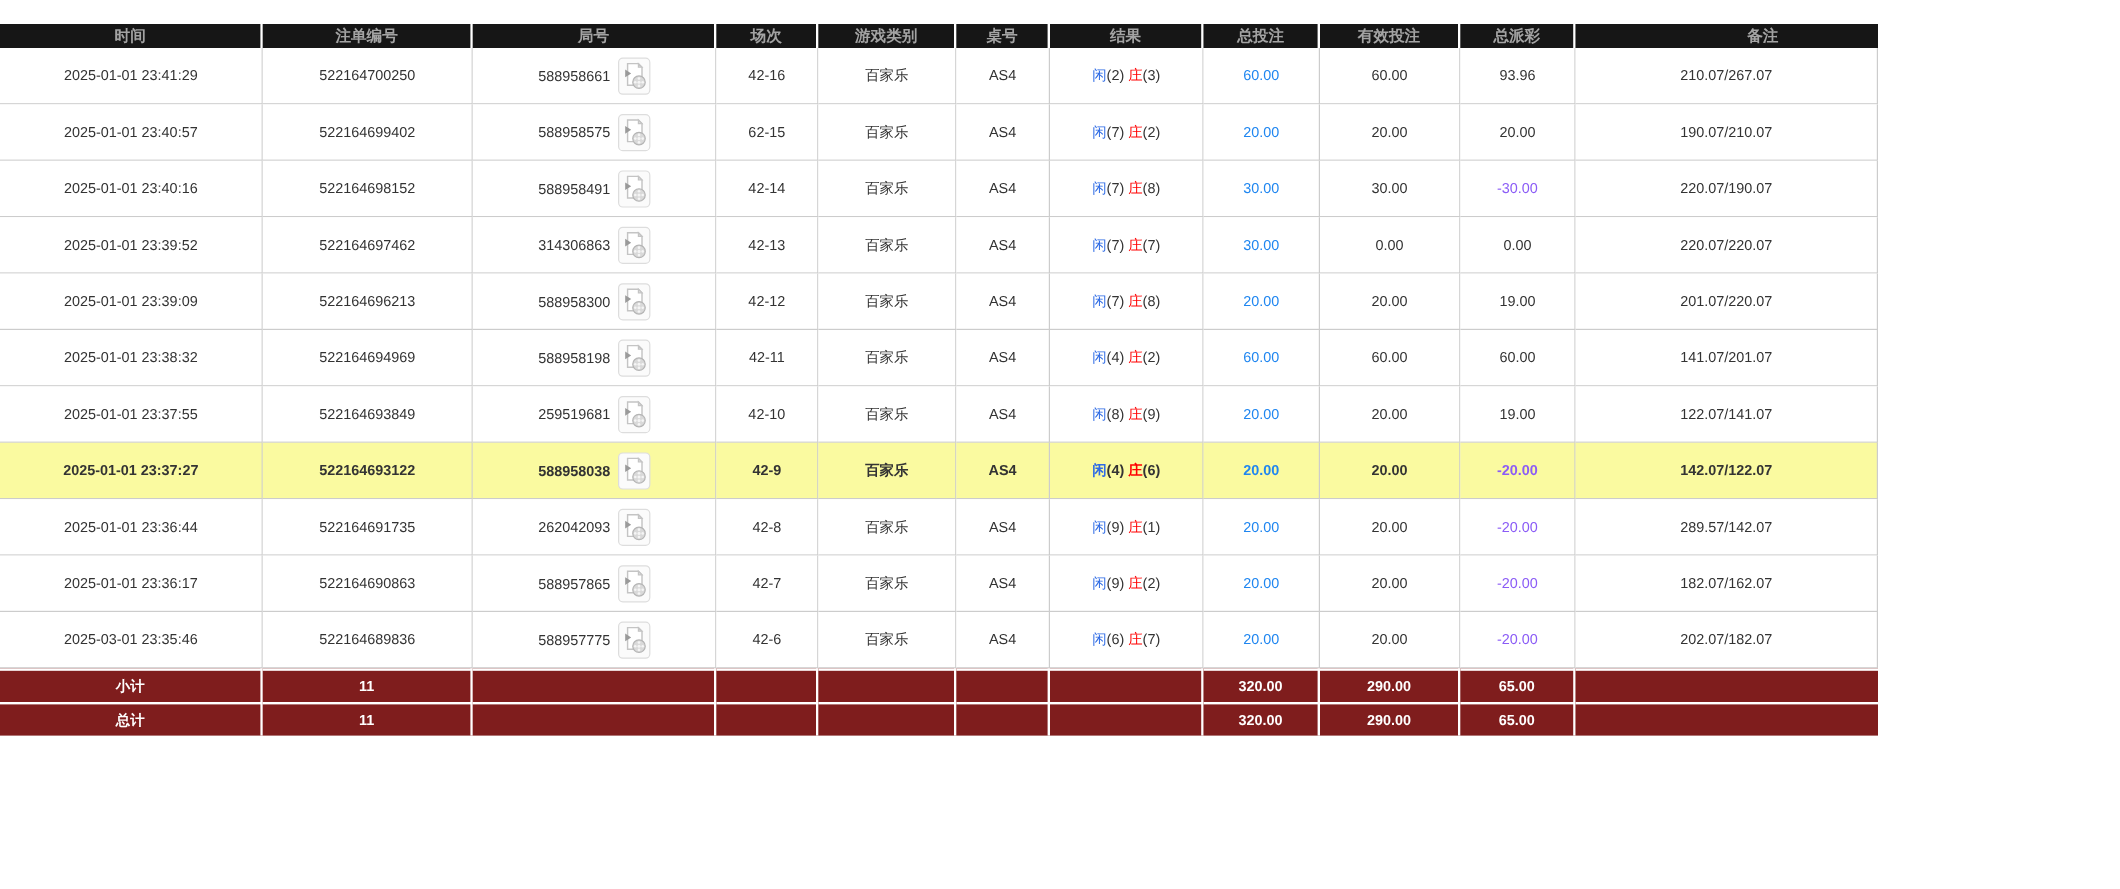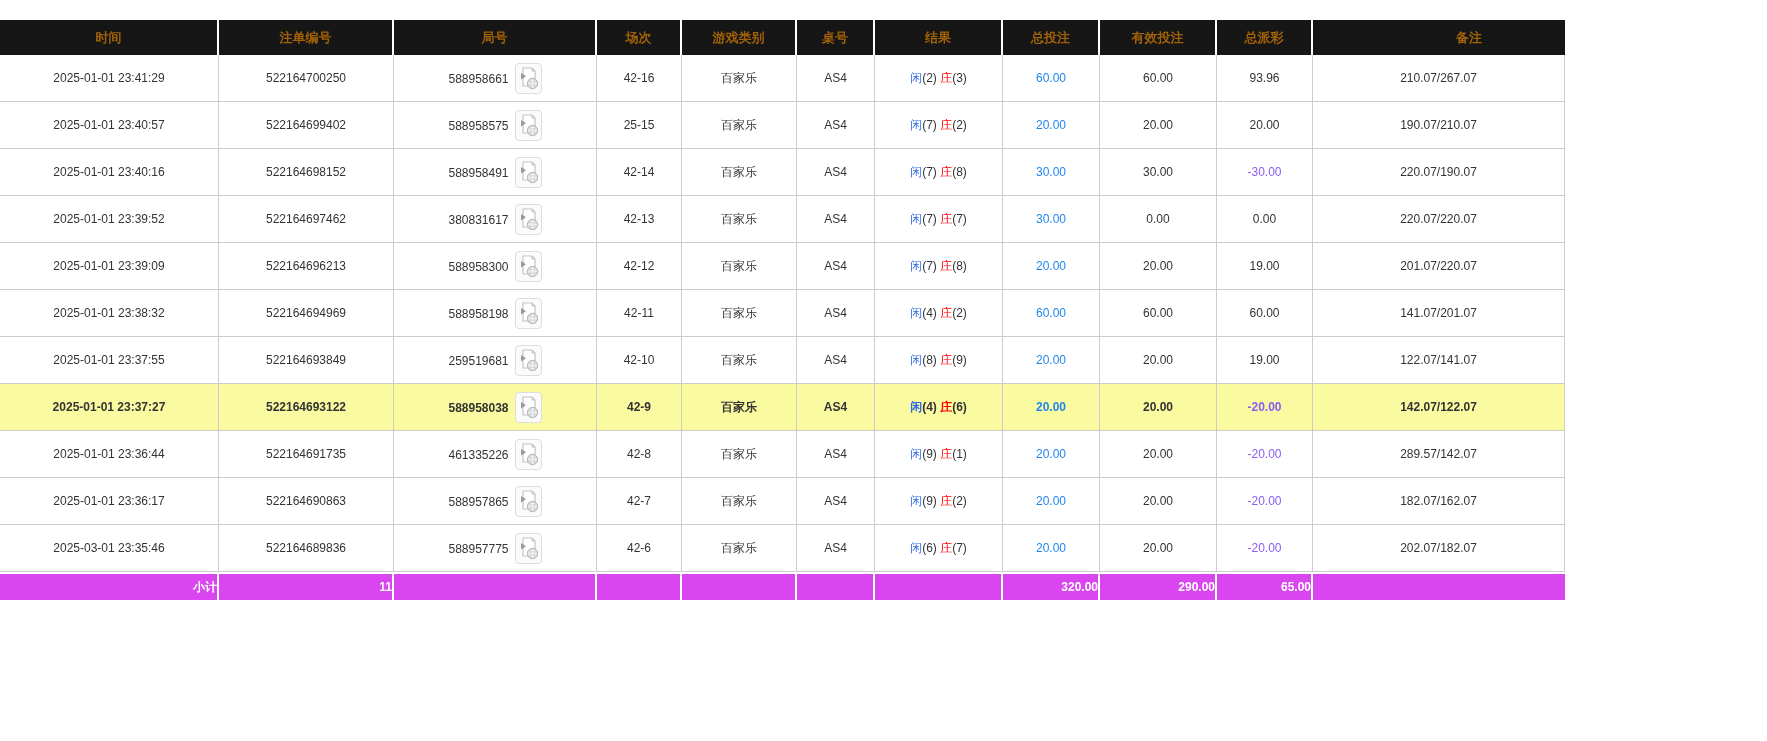--- a/index.html
+++ b/index.html
@@ -4,34 +4,34 @@
 <style>
   html,body{margin:0;padding:0;background:#fff;}
   body{font-family:"Liberation Sans","DejaVu Sans",sans-serif;}
   .page{position:relative;width:1767px;height:741px;background:#fff;overflow:hidden;}
   table.records{
     position:absolute;top:20px;left:0;width:1565px;
     border-collapse:separate;border-spacing:0;table-layout:fixed;
     font-size:12px;color:#333;
   }
   .records th{
-    background:#161616;color:#a16207;font-size:13px;font-weight:bold;
-    height:35px;padding:0;text-align:center;
+    background:#161616;color:#a3a3a3;font-size:13px;font-weight:bold;
+    height:20px;padding:0;text-align:center;
     border-right:2px solid #fff;box-sizing:border-box;white-space:nowrap;
   }
   .records th:last-child{border-right:none;margin-top:27px;}
   .records tbody.data td{
     background:#fff;text-align:center;height:47px;padding:0;
     border-bottom:1px solid #ccc;border-right:1px solid #ccc;
     box-sizing:border-box;white-space:nowrap;vertical-align:middle;
   }
   .records tbody.data tr.hl td{background:#fafaa0;font-weight:bold;}
   .records td.c-remark, .records th.c-remark{padding-left:60px;}
   .records tbody.sum td{
-    background:#d946ef;color:#fff;font-weight:bold;text-align:right;
+    background:#7f1d1d;color:#fff;font-weight:bold;text-align:center;
     height:28px;padding:0;border-top:2px solid #fff;border-right:2px solid #fff;
     box-sizing:border-box;white-space:nowrap;
   }
   .records tbody.sum td:last-child{border-right:none;}
   .blue-link{color:#1f86f0;cursor:pointer;}
   .neg{color:#8b5cf6;}
   .xian{color:#2e6be5;}
   .zhuang{color:#ff0000;}
   .rnum{color:#333;}
   .video-btn{
@@ -112,21 +112,21 @@
         <path d="M16 4 v3 h3 z" fill="#dddddd" stroke="#c4c4c4" stroke-width="1"></path>
         <path d="M5 9 l5 3.2 -5 3.2 z" fill="#9a9a9a"></path>
         <circle cx="16.5" cy="19.5" r="5.2" fill="#d9d9d9" stroke="#b5b5b5" stroke-width="1"></circle>
         <circle cx="16.5" cy="19.5" r="1.3" fill="#f5f5f5"></circle>
         <circle cx="16.5" cy="16.4" r="1.1" fill="#f5f5f5"></circle>
         <circle cx="16.5" cy="22.6" r="1.1" fill="#f5f5f5"></circle>
         <circle cx="13.4" cy="19.5" r="1.1" fill="#f5f5f5"></circle>
         <circle cx="19.6" cy="19.5" r="1.1" fill="#f5f5f5"></circle>
       </svg></button>
     </td>
-    <td>25-15</td>
+    <td>62-15</td>
     <td>百家乐</td>
     <td>AS4</td>
     <td>
       <span class="xian">闲</span><span class="rnum">(7)</span>
       <span class="zhuang">庄</span><span class="rnum">(2)</span>
     </td>
     <td class="blue-link">20.00</td>
     <td>20.00</td>
     <td>20.00</td>
     <td class="c-remark">190.07/210.07</td>
@@ -156,21 +156,21 @@
     </td>
     <td class="blue-link">30.00</td>
     <td>30.00</td>
     <td class="neg">-30.00</td>
     <td class="c-remark">220.07/190.07</td>
   </tr>
         <tr>
     <td>2025-01-01 23:39:52</td>
     <td>522164697462</td>
     <td>
-      <span class="round-num">380831617</span><button class="video-btn"><svg width="25" height="29" viewBox="0 0 25 29">
+      <span class="round-num">314306863</span><button class="video-btn"><svg width="25" height="29" viewBox="0 0 25 29">
         <path d="M7 4 h9 l3 3 v15 h-12 z" fill="#ffffff" stroke="#c4c4c4" stroke-width="1.2"></path>
         <path d="M16 4 v3 h3 z" fill="#dddddd" stroke="#c4c4c4" stroke-width="1"></path>
         <path d="M5 9 l5 3.2 -5 3.2 z" fill="#9a9a9a"></path>
         <circle cx="16.5" cy="19.5" r="5.2" fill="#d9d9d9" stroke="#b5b5b5" stroke-width="1"></circle>
         <circle cx="16.5" cy="19.5" r="1.3" fill="#f5f5f5"></circle>
         <circle cx="16.5" cy="16.4" r="1.1" fill="#f5f5f5"></circle>
         <circle cx="16.5" cy="22.6" r="1.1" fill="#f5f5f5"></circle>
         <circle cx="13.4" cy="19.5" r="1.1" fill="#f5f5f5"></circle>
         <circle cx="19.6" cy="19.5" r="1.1" fill="#f5f5f5"></circle>
       </svg></button>
@@ -296,21 +296,21 @@
     </td>
     <td class="blue-link">20.00</td>
     <td>20.00</td>
     <td class="neg">-20.00</td>
     <td class="c-remark">142.07/122.07</td>
   </tr>
         <tr>
     <td>2025-01-01 23:36:44</td>
     <td>522164691735</td>
     <td>
-      <span class="round-num">461335226</span><button class="video-btn"><svg width="25" height="29" viewBox="0 0 25 29">
+      <span class="round-num">262042093</span><button class="video-btn"><svg width="25" height="29" viewBox="0 0 25 29">
         <path d="M7 4 h9 l3 3 v15 h-12 z" fill="#ffffff" stroke="#c4c4c4" stroke-width="1.2"></path>
         <path d="M16 4 v3 h3 z" fill="#dddddd" stroke="#c4c4c4" stroke-width="1"></path>
         <path d="M5 9 l5 3.2 -5 3.2 z" fill="#9a9a9a"></path>
         <circle cx="16.5" cy="19.5" r="5.2" fill="#d9d9d9" stroke="#b5b5b5" stroke-width="1"></circle>
         <circle cx="16.5" cy="19.5" r="1.3" fill="#f5f5f5"></circle>
         <circle cx="16.5" cy="16.4" r="1.1" fill="#f5f5f5"></circle>
         <circle cx="16.5" cy="22.6" r="1.1" fill="#f5f5f5"></circle>
         <circle cx="13.4" cy="19.5" r="1.1" fill="#f5f5f5"></circle>
         <circle cx="19.6" cy="19.5" r="1.1" fill="#f5f5f5"></circle>
       </svg></button>
@@ -380,20 +380,33 @@
     </td>
     <td class="blue-link">20.00</td>
     <td>20.00</td>
     <td class="neg">-20.00</td>
     <td class="c-remark">202.07/182.07</td>
   </tr>
       </tbody>
     <tbody class="sum" id="footer-body">
         <tr>
     <td>小计</td>
+    <td>11</td>
+    <td></td>
+    <td></td>
+    <td></td>
+    <td></td>
+    <td></td>
+    <td>320.00</td>
+    <td>290.00</td>
+    <td>65.00</td>
+    <td class="c-remark"></td>
+  </tr>
+        <tr>
+    <td>总计</td>
     <td>11</td>
     <td></td>
     <td></td>
     <td></td>
     <td></td>
     <td></td>
     <td>320.00</td>
     <td>290.00</td>
     <td>65.00</td>
     <td class="c-remark"></td>

